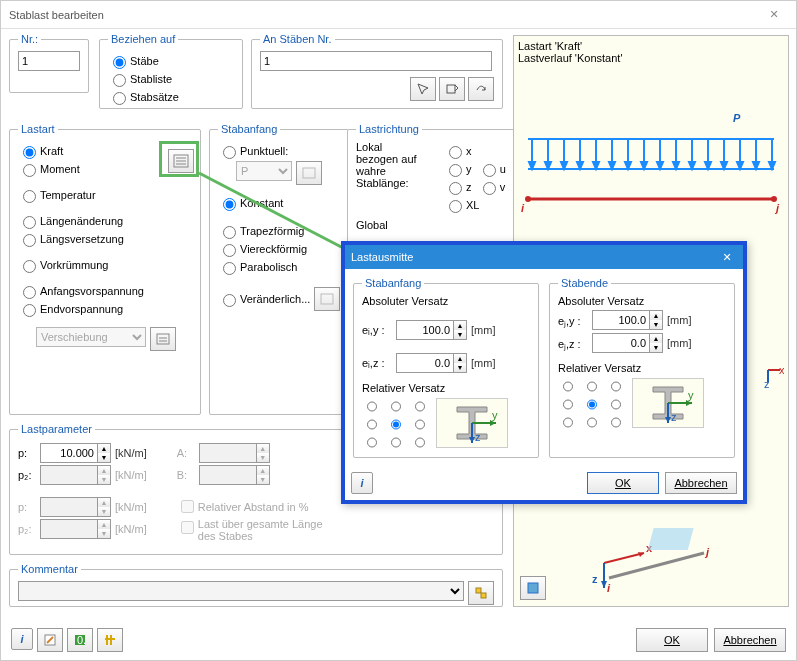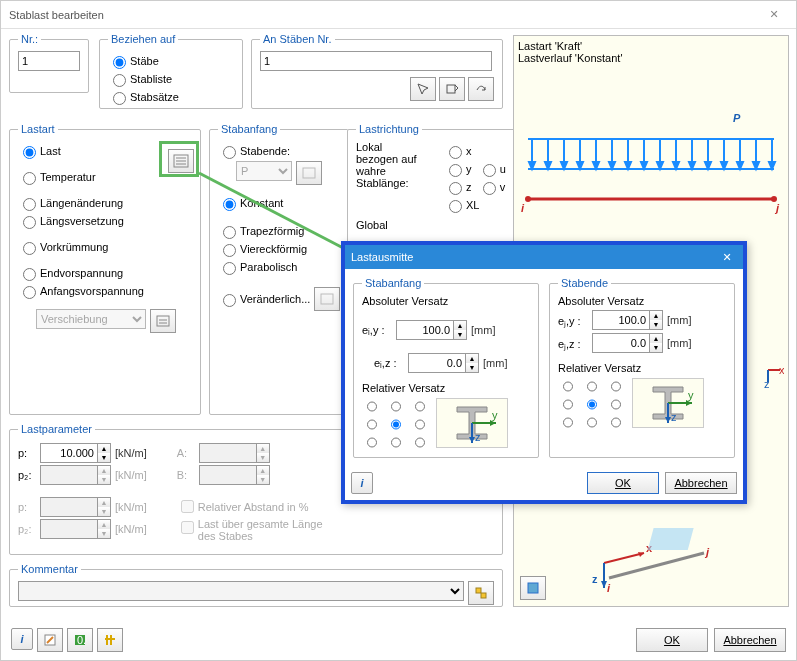--- a/index.html
+++ b/index.html
@@ -94,21 +94,25 @@
             <path d="M11 5l0 3 -3 0" fill="none" stroke="#555"></path>
           </svg>
         </span>
   </div>
 </fieldset>
 
 <fieldset style="left:6px; top:92px; width:192px; height:292px;">
   <legend>Lastart</legend>
   <div class="radio-row">
         <input type="radio" name="la" checked="" style="">
-        <span>Last</span>
+        <span>Kraft</span>
+      </div>
+  <div class="radio-row">
+        <input type="radio" name="la" style="">
+        <span>Moment</span>
       </div>
   <div style="height:6px"></div>
   <div class="radio-row">
         <input type="radio" name="la" style="">
         <span>Temperatur</span>
       </div>
   <div style="height:6px"></div>
   <div class="radio-row">
         <input type="radio" name="la" style="">
         <span>Längenänderung</span>
@@ -118,25 +122,25 @@
         <span>Längsversetzung</span>
       </div>
   <div style="height:6px"></div>
   <div class="radio-row">
         <input type="radio" name="la" style="">
         <span>Vorkrümmung</span>
       </div>
   <div style="height:6px"></div>
   <div class="radio-row">
         <input type="radio" name="la" style="">
+        <span>Anfangsvorspannung</span>
+      </div>
+  <div class="radio-row">
+        <input type="radio" name="la" style="">
         <span>Endvorspannung</span>
-      </div>
-  <div class="radio-row">
-        <input type="radio" name="la" style="">
-        <span>Anfangsvorspannung</span>
       </div>
   <div style="height:6px"></div>
   <div style="margin-left:18px; margin-top:2px; display:flex; gap:4px;">
     <select disabled="" style="width:110px"><option>Verschiebung</option></select>
     <span class="btn icon-btn">
           <svg width="14" height="12">
             <rect x="1" y="1" width="12" height="10" fill="none" stroke="#888"></rect>
             <path d="M3 5h8M3 8h8" stroke="#888"></path>
           </svg>
         </span>
@@ -147,21 +151,21 @@
           <rect x="1" y="1" width="14" height="12" fill="none" stroke="#888"></rect>
           <path d="M3 4h10M3 7h10M3 10h10" stroke="#888"></path>
         </svg>
   </span>
 </fieldset>
 
 <fieldset style="left:206px; top:92px; width:130px; height:292px;">
   <legend>Stabanfang</legend>
   <div class="radio-row">
         <input type="radio" name="lv" style="">
-        <span>Stabende:</span>
+        <span>Punktuell:</span>
       </div>
   <div style="margin-left:18px; display:flex; gap:4px;">
     <select disabled="" style="width:56px"><option>P</option></select>
     <span class="btn icon-btn disabled">
           <svg width="14" height="12">
             <rect x="1" y="1" width="12" height="10" fill="none" stroke="#bbb"></rect>
           </svg>
         </span>
   </div>
   <div style="height:8px"></div>
@@ -414,21 +418,21 @@
         <span style="width:34px">eᵢ,y :</span>
         <span class="spinner-wrap">
             <input type="text" value="100.0" style="">
             <span class="spin-ctrl">
               <div>▲</div>
               <div>▼</div>
             </span>
           </span>
         <span class="unit">[mm]</span>
       </div>
-      <div style="display:flex; align-items:center; margin:3px 12px;">
+      <div style="display:flex; align-items:center; margin:3px 0;">
         <span style="width:34px">eᵢ,z :</span>
         <span class="spinner-wrap">
             <input type="text" value="0.0" style="">
             <span class="spin-ctrl">
               <div>▲</div>
               <div>▼</div>
             </span>
           </span>
         <span class="unit">[mm]</span>
       </div>

